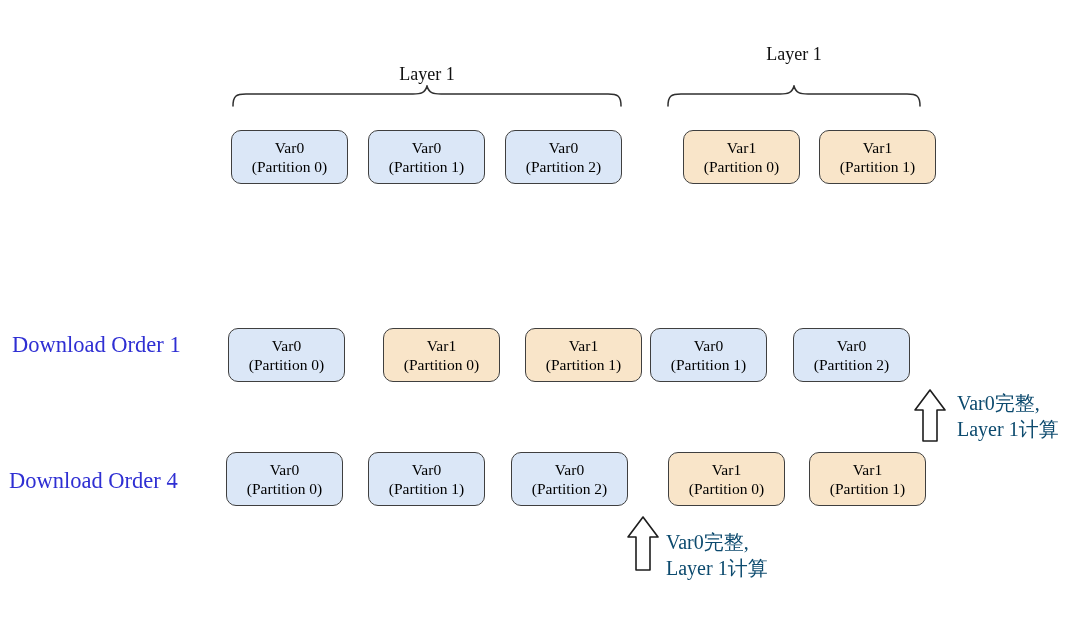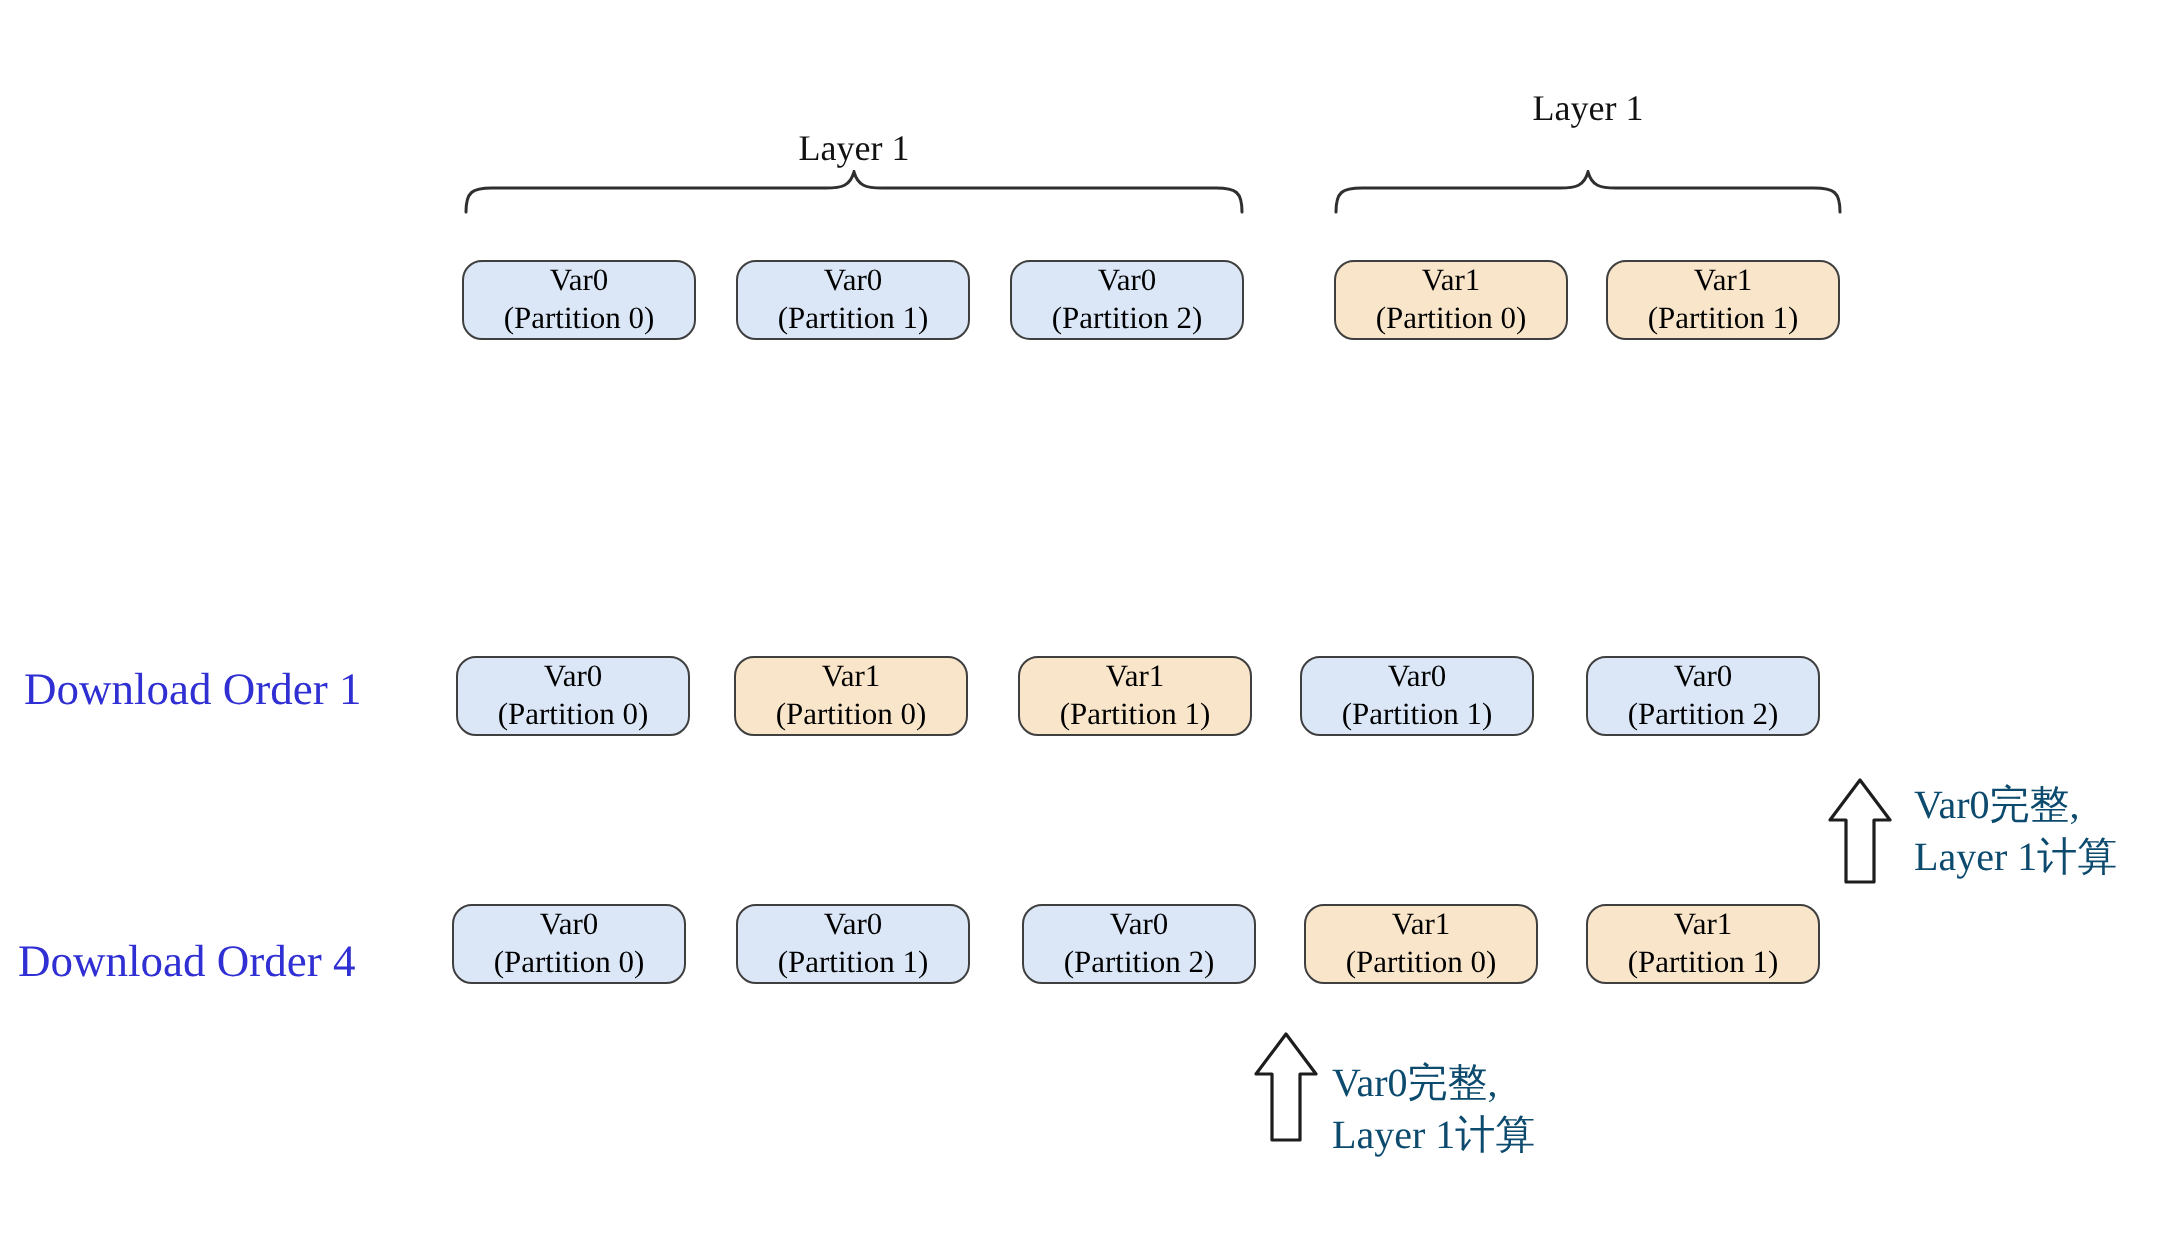--- a/index.html
+++ b/index.html
@@ -21,35 +21,35 @@
   .brace { position: absolute; top: 85px; }
   .brace path {
     fill: none;
     stroke: #2f2f2f;
     stroke-width: 1.5;
     stroke-linecap: round;
   }
   .box {
     position: absolute;
     width: 117px;
-    height: 40px;
+    height: 54px;
     border: 1.5px solid var(--box-border, #3f3f3f);
     border-radius: 10px;
     box-sizing: border-box;
     display: flex;
     flex-direction: column;
     align-items: center;
     justify-content: center;
     font-size: 15.5px;
     line-height: 19px;
     color: #000000;
     text-align: center;
   }
   .var0 { background: var(--var0-fill, #dbe7f7); }
-  .var1 { background: var(--var1-fill, #f9e5c9); }
+  .var1 { background: var(--var1-fill, #f9e5c9); margin-left: 16px; }
   .order-label {
     position: absolute;
     font-size: 22.5px;
     color: var(--order-label, #2f2fd3);
     white-space: nowrap;
   }
   .arrow-up { position: absolute; }
   .arrow-up path {
     fill: #ffffff;
     stroke: #1d1d1d;

